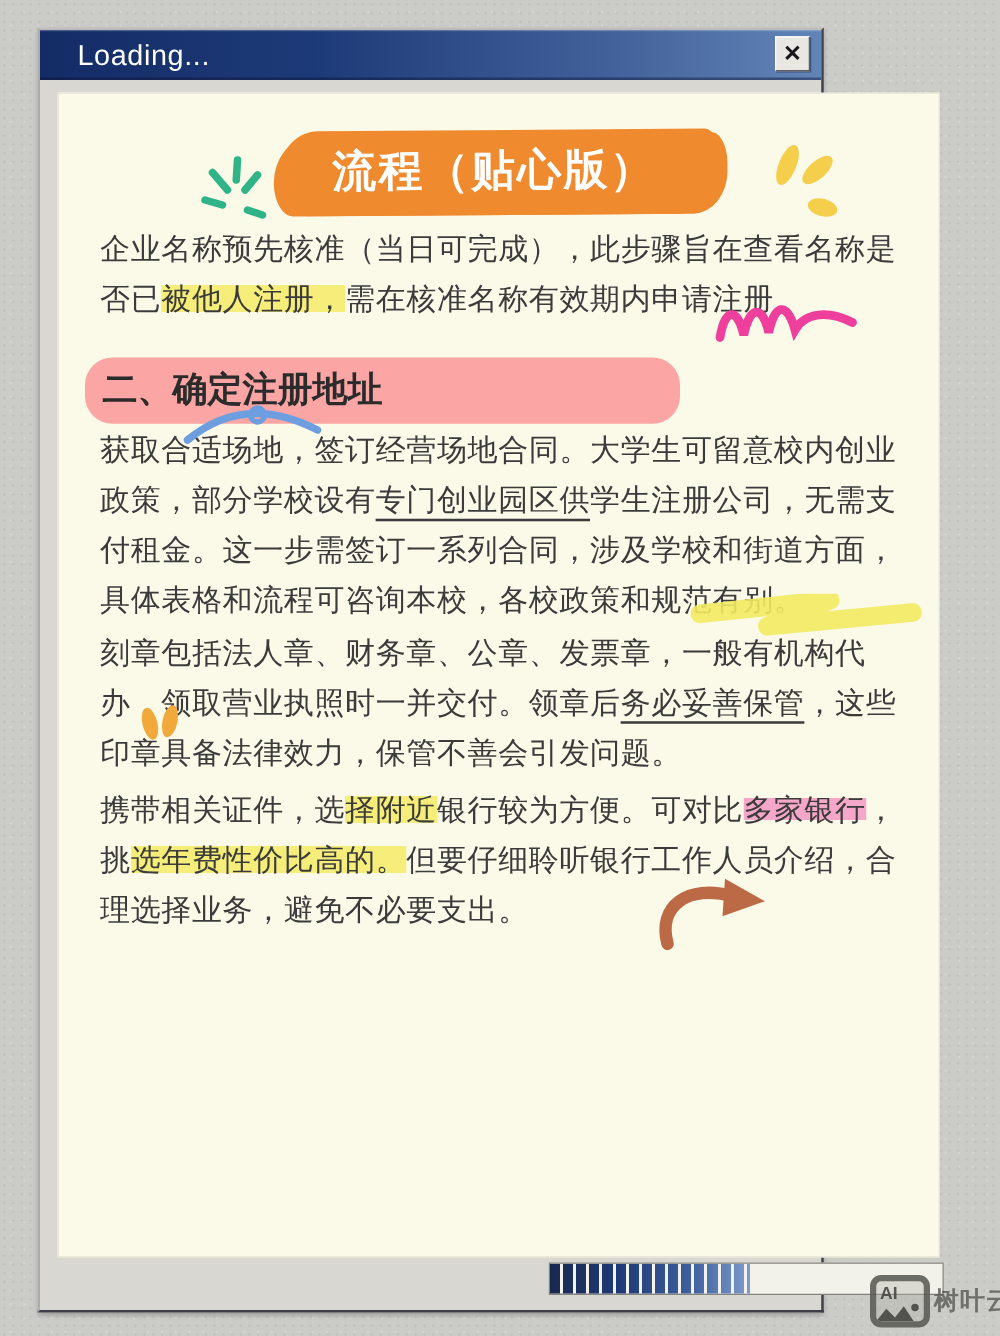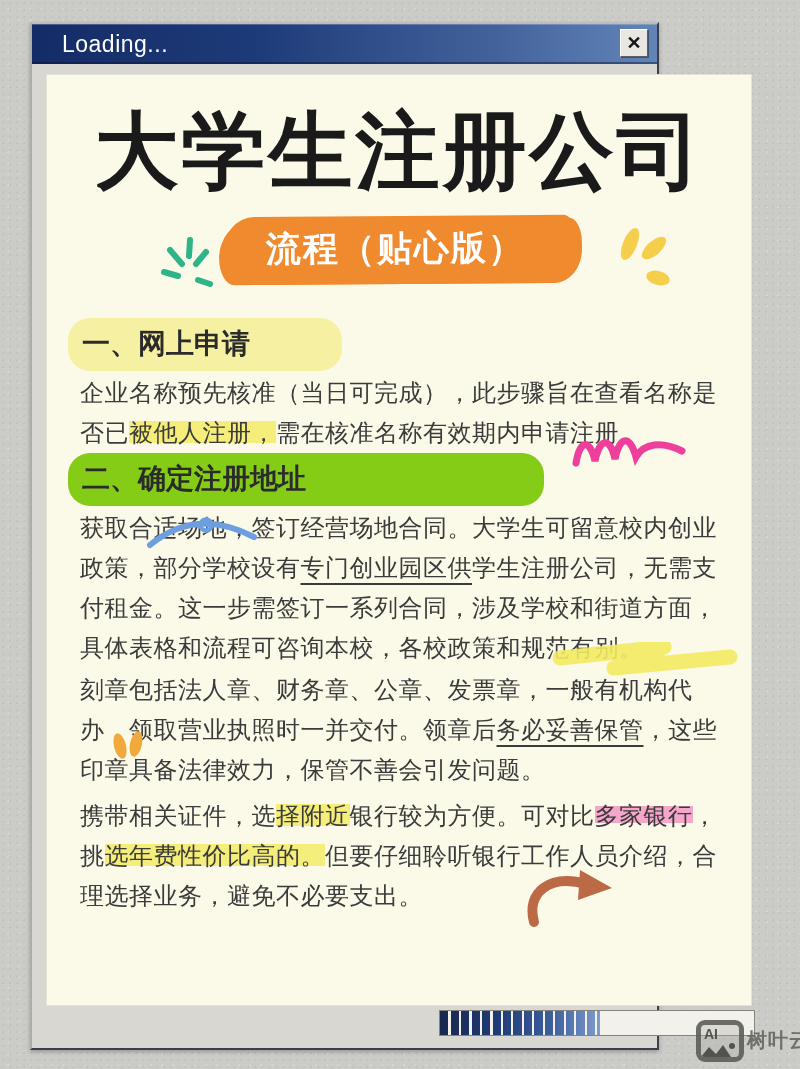--- a/index.html
+++ b/index.html
@@ -64,21 +64,21 @@
     transform:rotate(-.4deg);
   }
 
   .section { position:relative; }
   .sec-heading {
     display:inline-block; font-size:28px; font-weight:800; color:#2b2b2b;
     margin-left:22px; padding:9px 14px 10px 14px; border-radius:22px;
     line-height:1.2;
   }
   .hl-yellow { background:#f6f0a2; padding-right:92px; margin-top:28px; }
-  .hl-blue   { background:#84cc16; padding-right:238px; }
+  .hl-blue   { background:#fca5a5; padding-right:238px; margin-top:26px; }
   .hl-peach  { background:#f8d8b8; padding-right:94px; margin-top:30px; }
 
   .para {
     font-size:24px; line-height:40px; letter-spacing:.5px;
     margin:2px 0 0 34px; width:656px; color:#3b3b3b;
   }
   .para2 { margin-top:6px; }
 
   .mark-yellow  { background:linear-gradient(transparent 8%, rgba(245,236,110,.9) 8% 88%, transparent 88%); }
   .mark-pink    { background:linear-gradient(transparent 14%, rgba(240,100,176,.55) 14% 78%, transparent 78%); }
@@ -132,21 +132,20 @@
 
   <div class="titlebar">
     <span class="titlebar-text">Loading...</span>
   </div>
   <div class="close-btn">
     <span>✕</span>
   </div>
 
   <div class="poster">
 
-    <div class="main-title">大学生注册公司</div>
 
     <div class="badge-row">
       <svg class="doodle" style="left:110px; top:32px;" width="58" height="62" viewBox="0 0 58 62">
         <g stroke="#2eb487" stroke-width="6" stroke-linecap="round">
           <line x1="8" y1="36" x2="22" y2="40"></line>
           <line x1="14" y1="14" x2="26" y2="28"></line>
           <line x1="34" y1="4" x2="33" y2="20"></line>
           <line x1="50" y1="16" x2="40" y2="28"></line>
           <line x1="42" y1="44" x2="54" y2="48"></line>
         </g>
@@ -155,21 +154,20 @@
       <svg class="doodle" style="left:566px; top:18px;" width="62" height="70" viewBox="0 0 62 70">
         <g fill="#f5ce4c">
           <ellipse cx="18" cy="22" rx="7" ry="17" transform="rotate(22 18 22)"></ellipse>
           <ellipse cx="42" cy="26" rx="7" ry="15" transform="rotate(48 42 26)"></ellipse>
           <ellipse cx="46" cy="56" rx="12" ry="7" transform="rotate(14 46 56)"></ellipse>
         </g>
       </svg>
     </div>
 
     <div class="section">
-      <span class="sec-heading hl-yellow">一、网上申请</span>
       <p class="para"><span>企业名称预先核准（当日可完成），此步骤旨在查看名称是否已</span><span class="mark-yellow">被他人注册，</span><span>需在核准名称有效期内申请注册。</span></p>
       <svg class="doodle" style="right:62px; bottom:-20px;" width="120" height="42" viewBox="0 0 120 42">
         <path d="M6,32 C10,8 20,8 25,30 C30,6 40,6 45,28 C50,4 60,4 66,26 C74,12 92,10 112,20" fill="none" stroke="#ee3f9c" stroke-width="7" stroke-linecap="round"></path>
       </svg>
     </div>
 
     <div class="section">
       <span class="sec-heading hl-blue">二、确定注册地址</span>
       <svg class="doodle" style="left:100px; top:62px;" width="112" height="36" viewBox="0 0 112 36">
         <path d="M4,30 Q 50,-8 108,22" fill="none" stroke="#6d9fe0" stroke-width="6" stroke-linecap="round"></path>

